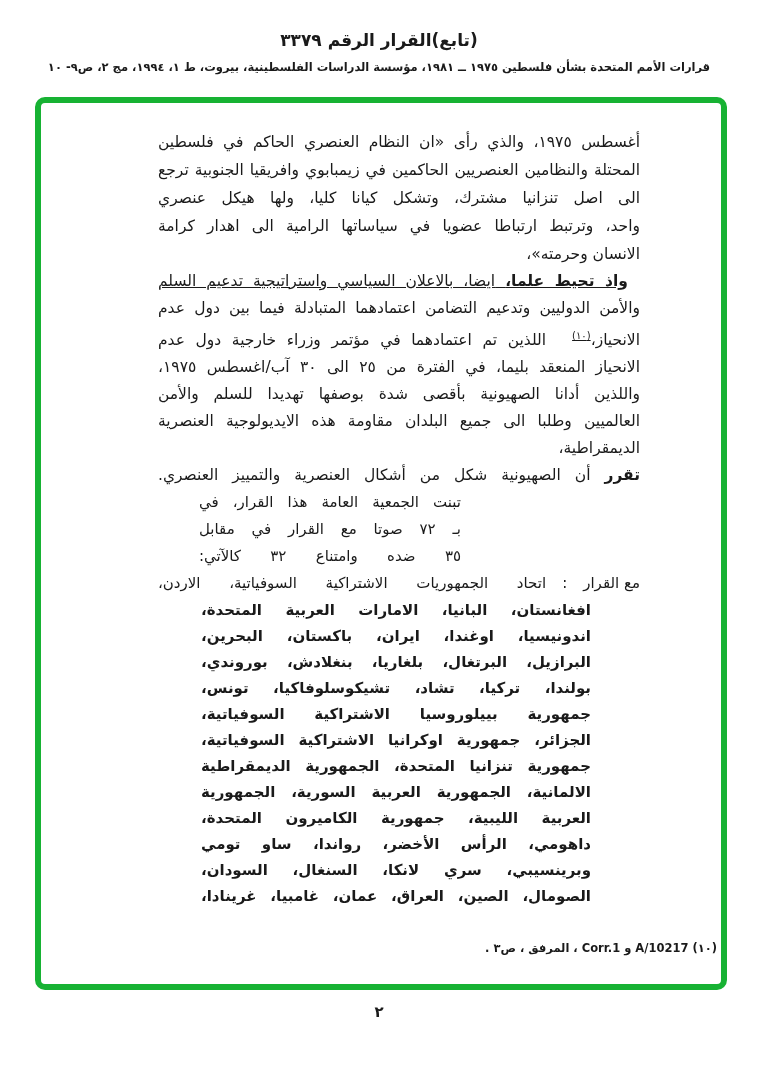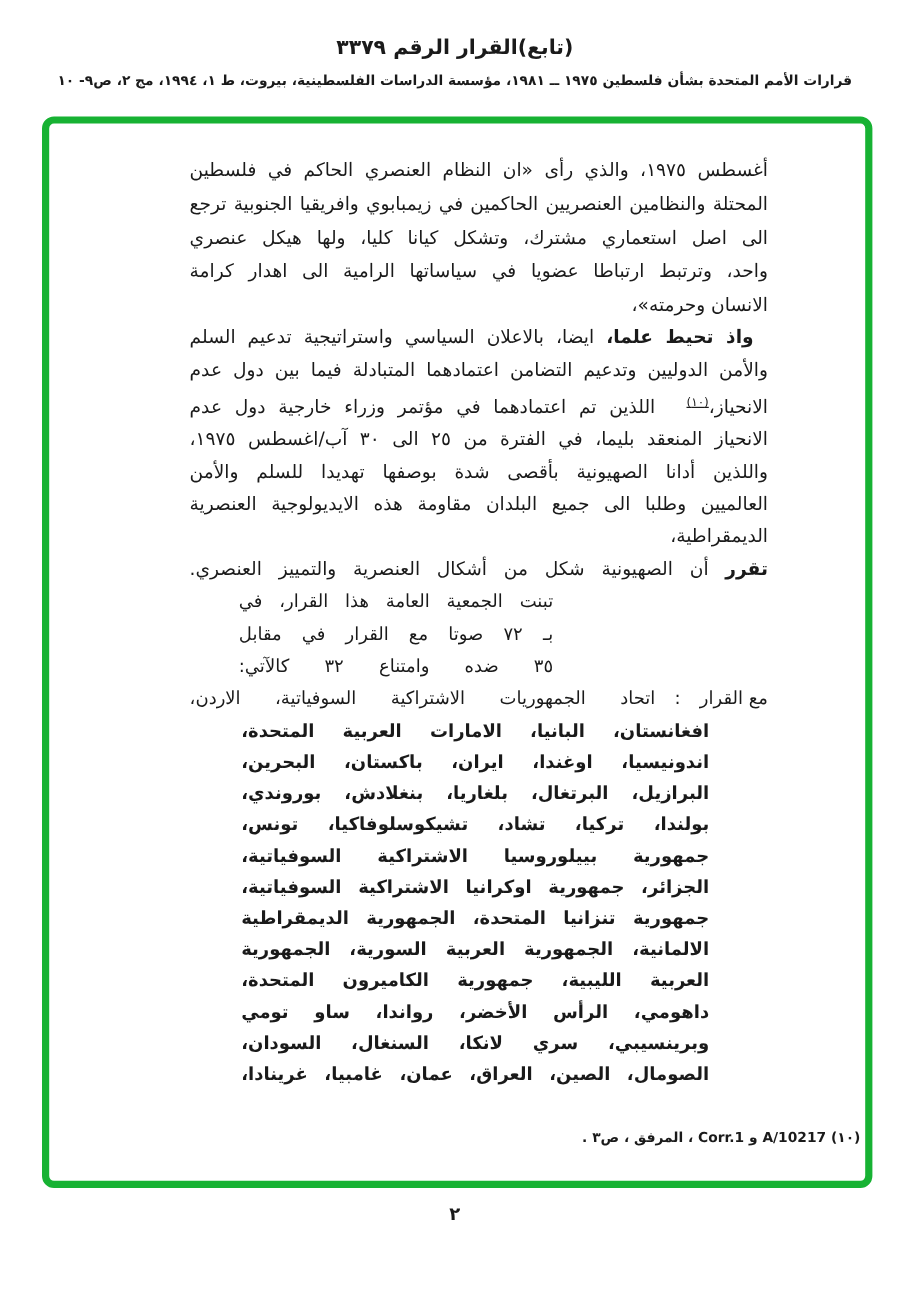--- a/index.html
+++ b/index.html
@@ -19,21 +19,21 @@
     position:absolute;left:35px;top:97px;width:692px;height:893px;
     box-sizing:border-box;border:6px solid #17b233;border-radius:10px;
   }
   .text-col{
     position:absolute;top:128px;right:118px;width:482px;direction:rtl;
     font-size:15.5px;
   }
   .jline{text-align:justify;text-align-last:justify;text-justify:inter-word;line-height:28px;}
   .rline{text-align:right;line-height:28px;}
   .para2 .jline,.para2 .rline{line-height:27px;}
-  .para2 .first{text-indent:12px;}
+  .para2 .first{text-indent:12px;text-decoration:underline;}
   .lead{font-weight:bold;}
   .fn-sup{font-size:10px;vertical-align:6px;text-decoration:underline;}
   .para2 .fn-gap{display:inline-block;width:26px;}
   .decision{line-height:27px;}
   .vote-summary{width:262px;margin-right:179px;font-size:15px;}
   .vote-summary .jline{line-height:27px;}
   .vote-first{display:flex;gap:16px;line-height:27px;font-size:15px;align-items:flex-start;}
   .vote-first .vote-label{white-space:nowrap;}
   .vote-first .vote-colon{white-space:nowrap;}
   .vote-first .vote-text{flex:1;text-align:justify;text-align-last:justify;text-justify:inter-word;}
@@ -57,21 +57,21 @@
 
   <div class="header-source">قرارات الأمم المتحدة بشأن فلسطين ١٩٧٥ ــ ١٩٨١، مؤسسة الدراسات الفلسطينية، بيروت، ط ١، ١٩٩٤، مج ٢، ص٩- ١٠</div>
 
   <div class="frame"></div>
 
   <div class="text-col">
 
     <div>
       <div class="jline">أغسطس ١٩٧٥، والذي رأى «ان النظام العنصري الحاكم في فلسطين</div>
       <div class="jline">المحتلة والنظامين العنصريين الحاكمين في زيمبابوي وافريقيا الجنوبية ترجع</div>
-      <div class="jline">الى اصل استعماري مشترك، وتشكل كيانا كليا، ولها هيكل عنصري</div>
+      <div class="jline">الى اصل تنزانيا مشترك، وتشكل كيانا كليا، ولها هيكل عنصري</div>
       <div class="jline">واحد، وترتبط ارتباطا عضويا في سياساتها الرامية الى اهدار كرامة</div>
       <div class="rline">الانسان وحرمته»،</div>
     </div>
 
     <div class="para2">
       <div class="jline first"><span class="lead">واذ تحيط علما،</span> <span>ايضا، بالاعلان السياسي واستراتيجية تدعيم السلم</span></div>
       <div class="jline">والأمن الدوليين وتدعيم التضامن اعتمادهما المتبادلة فيما بين دول عدم</div>
       <div class="jline"><span>الانحياز،</span><span class="fn-sup">(١٠)</span><span class="fn-gap"></span><span>اللذين تم اعتمادهما في مؤتمر وزراء خارجية دول عدم</span></div>
       <div class="jline">الانحياز المنعقد بليما، في الفترة من ٢٥ الى ٣٠ آب/اغسطس ١٩٧٥،</div>
       <div class="jline">واللذين أدانا الصهيونية بأقصى شدة بوصفها تهديدا للسلم والأمن</div>

